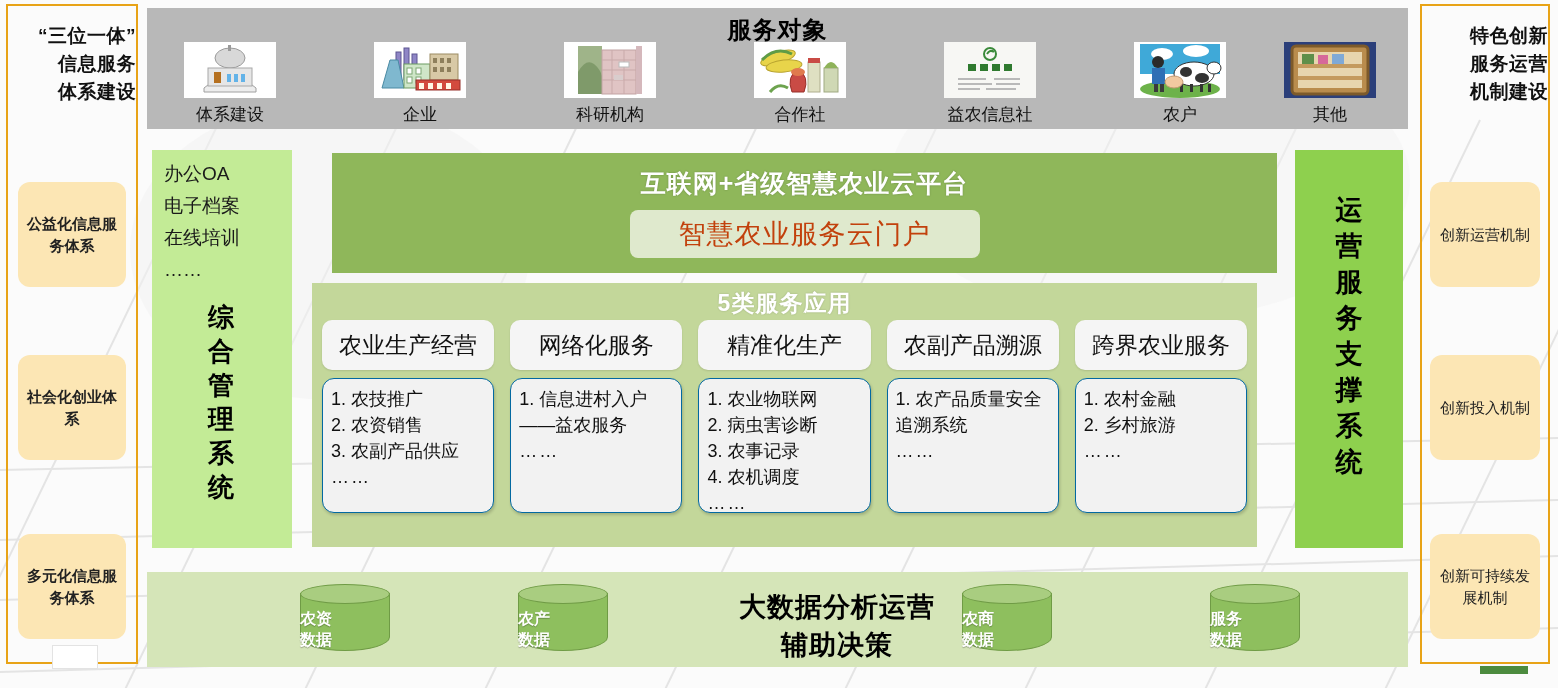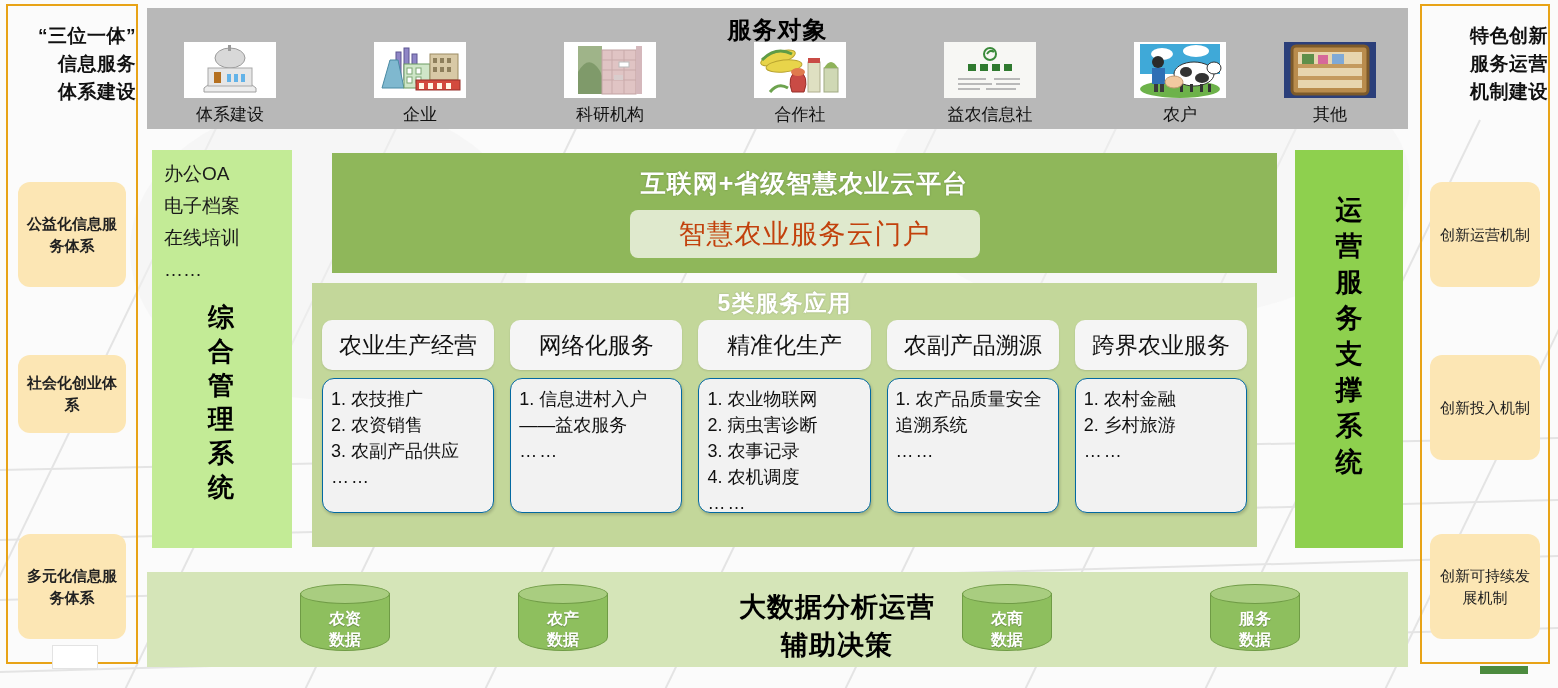--- a/index.html
+++ b/index.html
@@ -31,21 +31,21 @@
   .side-title div{white-space:nowrap;}
   .side-chip{
     position:absolute;left:8px;right:8px;
     background:#fce6b4;border-radius:12px;
     display:flex;align-items:center;justify-content:center;
     text-align:center;color:#222;font-size:15px;line-height:22px;
     padding:4px 6px;box-sizing:border-box;
   }
   #left-panel .side-chip{left:10px;right:10px;font-weight:bold;}
   .chip1{top:176px;height:105px;}
-  .chip2{top:349px;height:78px;}
+  .chip2{top:349px;height:105px;}
   .chip3{top:528px;height:105px;}
   #right-panel .chip1{top:176px;height:105px;}
   #right-panel .chip2{top:349px;height:105px;}
   #right-panel .chip3{top:528px;height:105px;}
   .white-nub{position:absolute;left:52px;top:645px;width:44px;height:22px;background:#fff;border:1px solid #e3e3e3;}
   .right-nub{position:absolute;left:1480px;top:666px;width:48px;height:8px;background:#4c8b3f;}
 
   
   #service-bar{
     position:absolute;left:147px;top:8px;width:1261px;height:121px;
@@ -151,21 +151,21 @@
     position:absolute;left:0;top:9px;width:90px;height:58px;
     background:#8ebf5e;border:1px solid #6f9b45;border-radius:0 0 45px 45px/0 0 14px 14px;
     box-sizing:border-box;
   }
   .cyl .top{
     position:absolute;left:0;top:0;width:90px;height:20px;
     background:#a9cd80;border:1px solid #6f9b45;border-radius:45px/10px;
     box-sizing:border-box;
   }
   .cyl .lbl{
-    position:absolute;left:0;top:24px;width:90px;text-align:center;
+    position:absolute;left:0;top:24px;width:90px;text-align:left;
     color:#fff;font-weight:bold;font-size:16px;line-height:21px;
     text-shadow:0 1px 1px rgba(0,0,0,.28);
   }
   .cyl .lbl span{display:block;}
 </style>
 </head>
 <body>
 
 <div id="bg">
   <svg width="1558" height="688" viewBox="0 0 1558 688" preserveAspectRatio="none">

